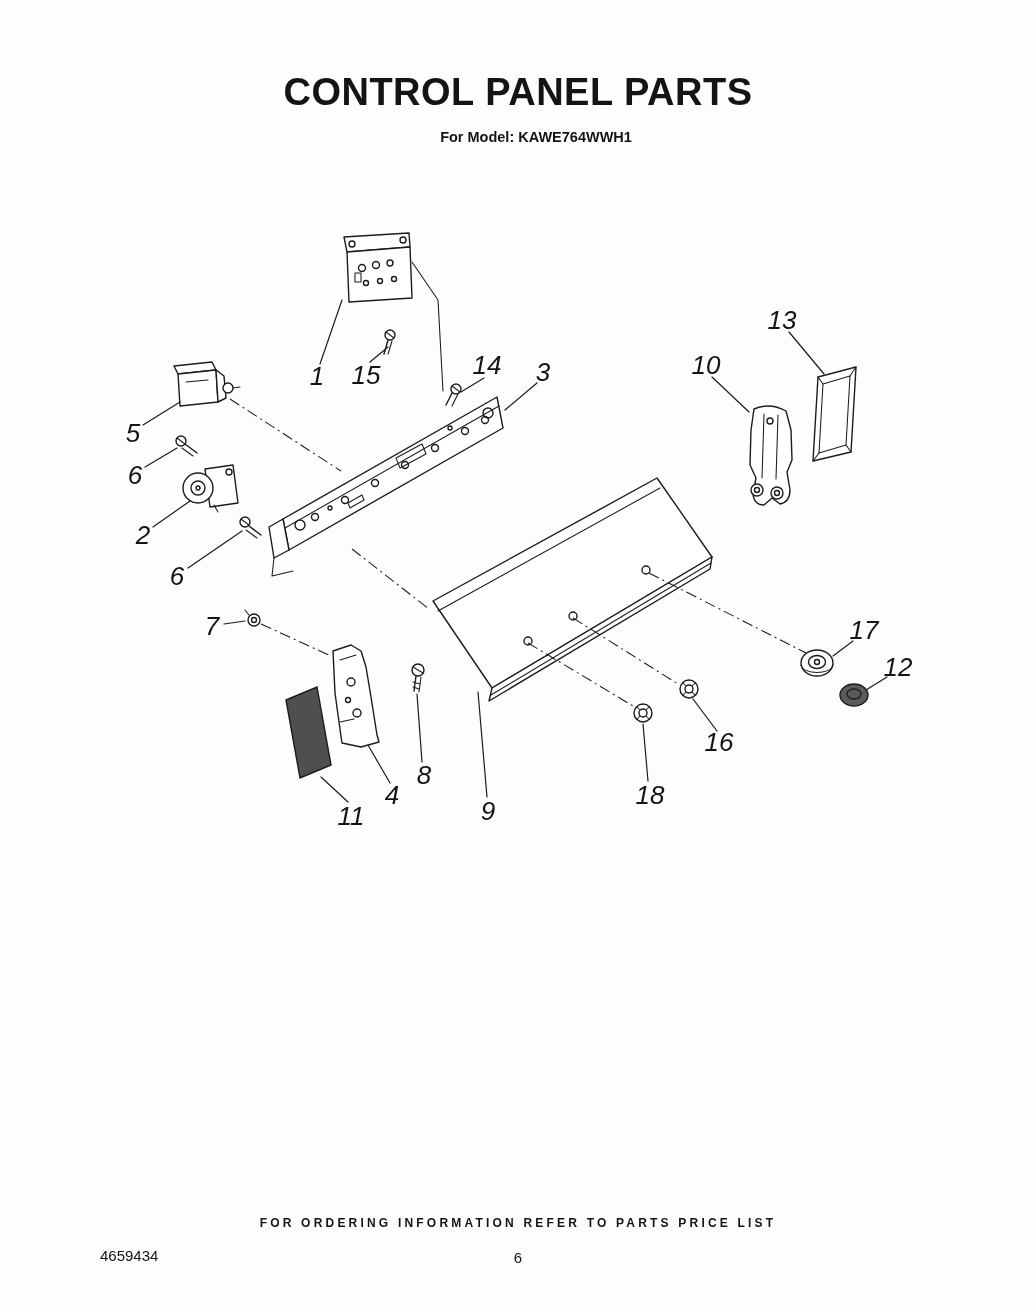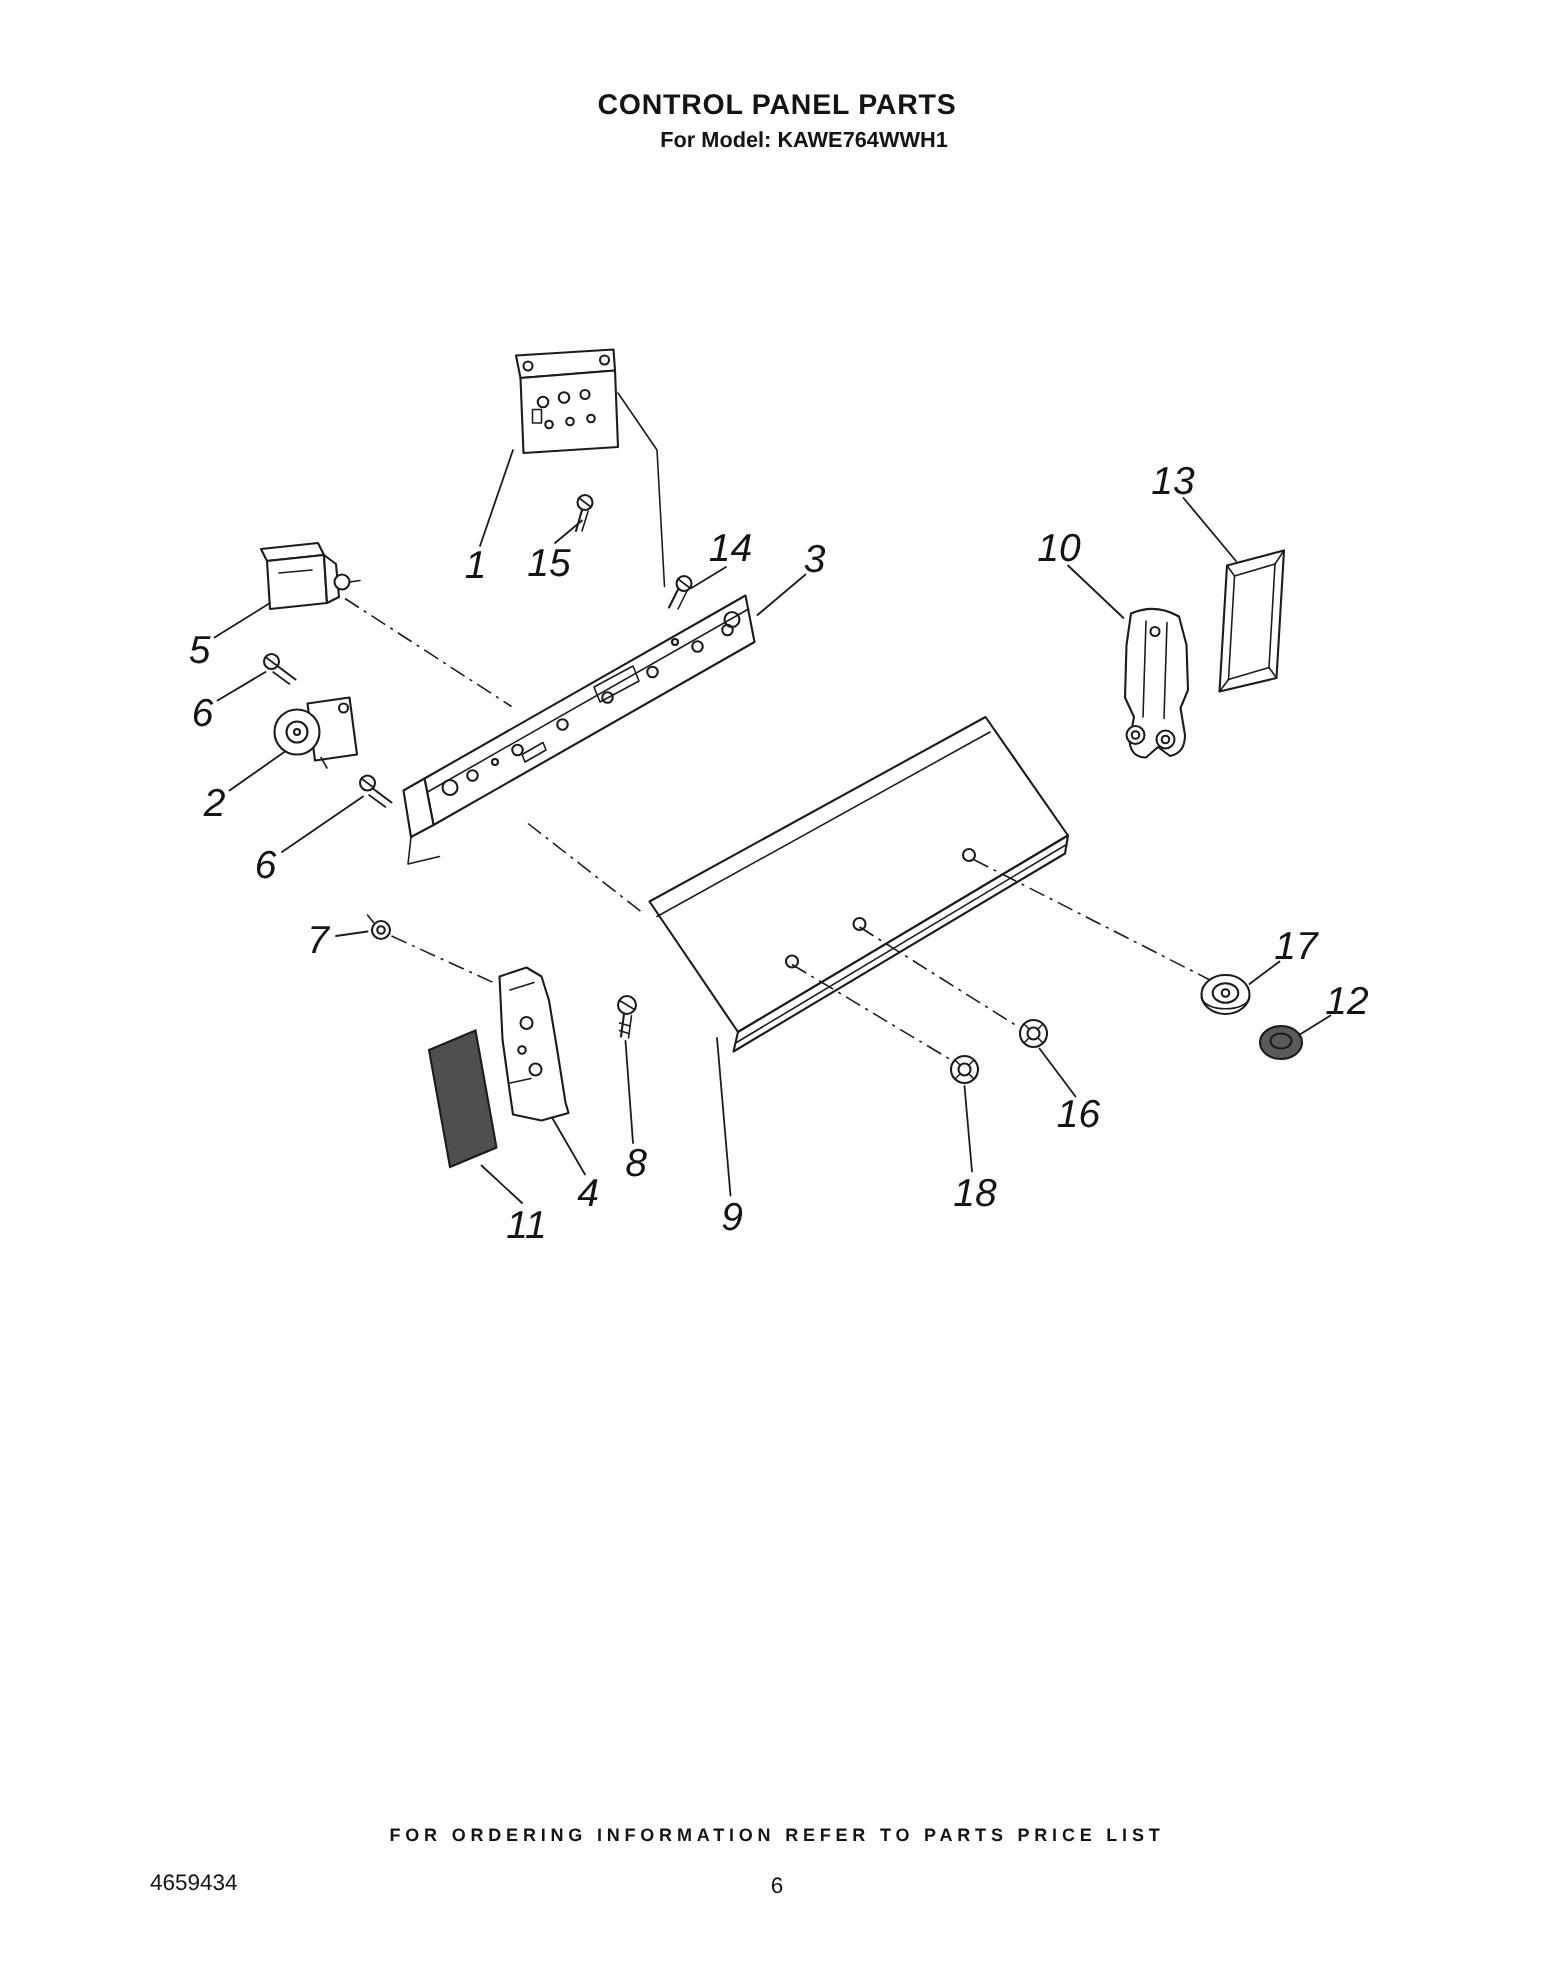--- a/index.html
+++ b/index.html
@@ -2,21 +2,21 @@
 <html><head>
 <meta charset="utf-8">
 <style>
   html,body{margin:0;padding:0;background:#e9e9e9;}
   .page{
     position:relative;width:1036px;height:1312px;margin:0 auto;
     background:#fdfdfd;color:#141414;
     font-family:"Liberation Sans",sans-serif;overflow:hidden;
   }
   .header{position:absolute;top:56px;left:0;right:0;text-align:center;}
-  .title{font-size:19px;font-weight:700;letter-spacing:.5px;margin:4px;}
+  .title{font-size:38px;font-weight:700;letter-spacing:.5px;margin:15px;}
   .subtitle{font-size:14.5px;font-weight:700;margin-top:3px;padding-left:36px;}
   .diagram{position:absolute;left:0;top:0;width:1036px;height:1312px;}
   .footer-note{
     position:absolute;left:0;right:0;bottom:82px;text-align:center;
     font-size:12px;font-weight:700;letter-spacing:3.2px;white-space:nowrap;margin-top:12px;
   }
   .doc-number{position:absolute;left:100px;bottom:48px;font-size:15px;}
   .page-number{position:absolute;left:0;right:0;bottom:46px;text-align:center;font-size:15px;}
 
   

